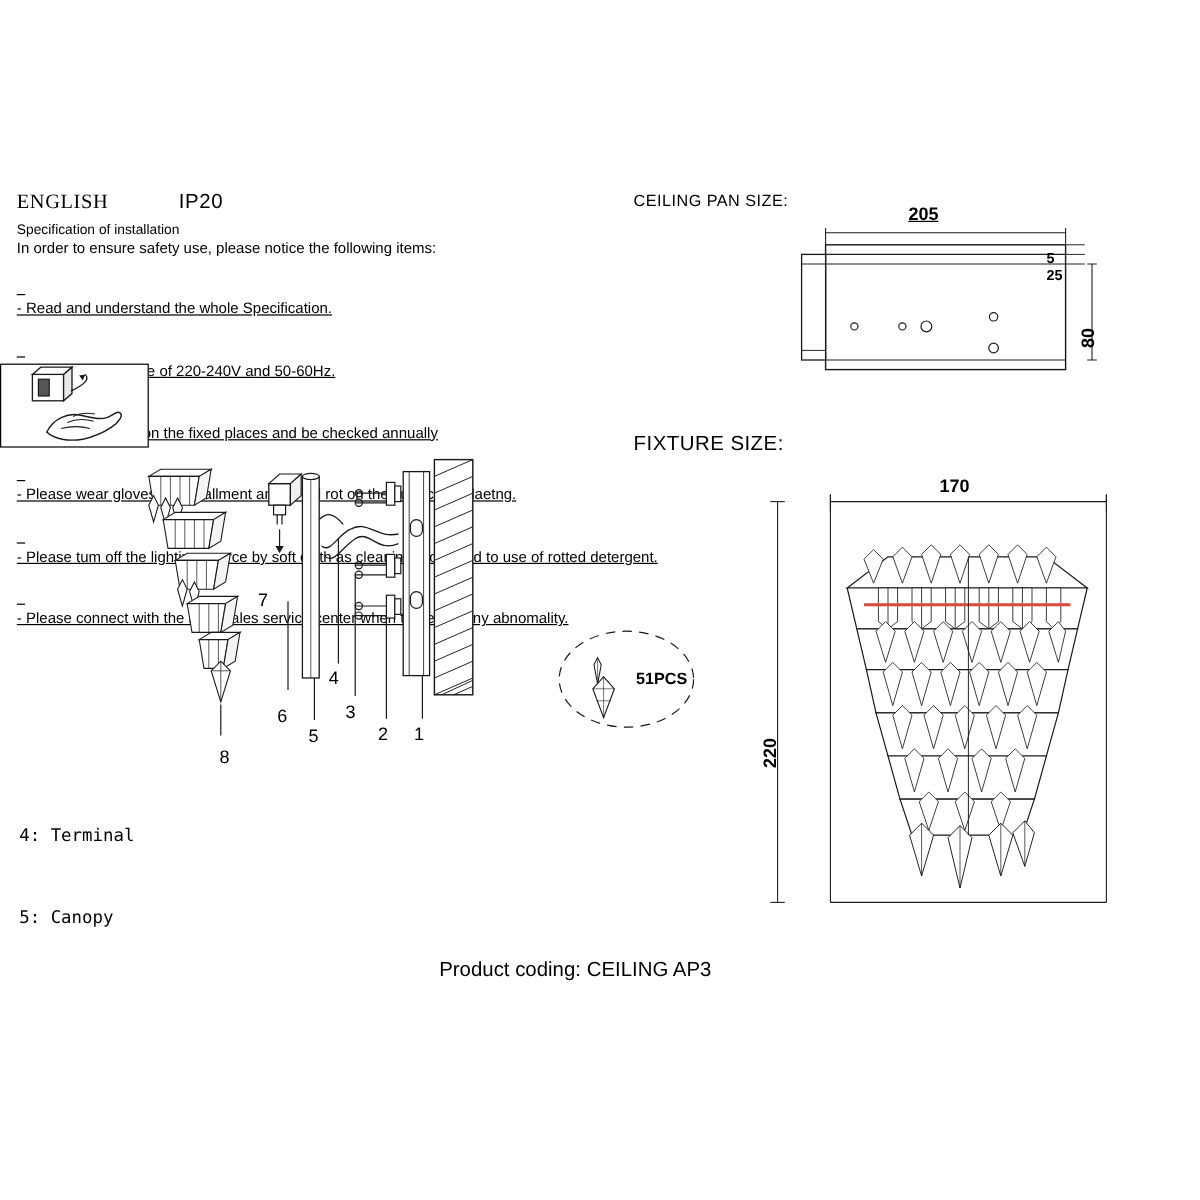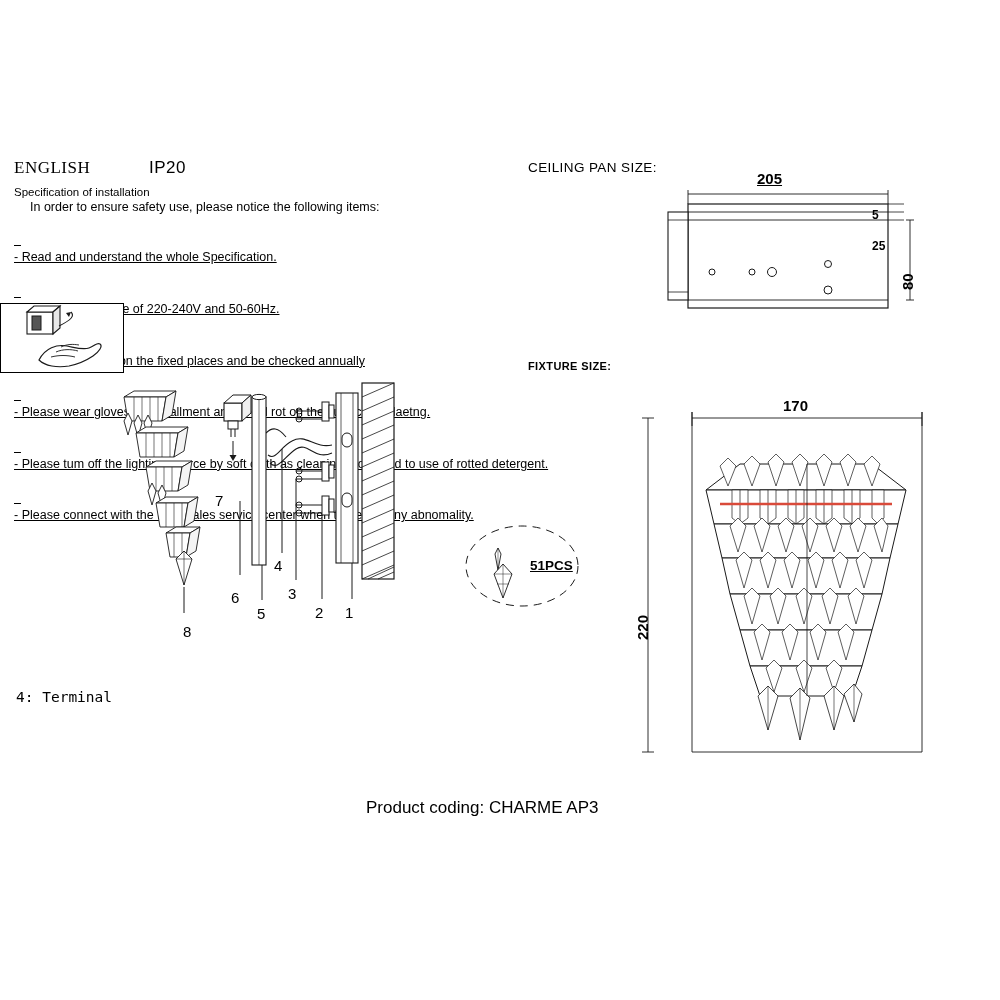--- a/index.html
+++ b/index.html
@@ -24,21 +24,20 @@
     letter-spacing: .5px;
   }
   #lang-row .lang { display: inline-block; width: 135px; font-family: Liberation Serif, serif; }
   #spec-title {
     left: 14px; top: 186px;
     font-size: 11.5px;
   }
   #spec-intro {
     left: 14px; top: 200px;
     font-size: 12.5px;
-    margin-left: 16px;
   }
   #spec-list {
     left: 14px; top: 215px;
     font-size: 12.5px;
     line-height: 17.2px;
     white-space: pre;
     text-decoration: underline;
   }
 
   
@@ -60,36 +59,36 @@
   }
 
   
   #product-coding {
     left: 366px; top: 798px;
     font-size: 17px;
   }
 
   
   #ceiling-pan-label { left: 528px; top: 160px; font-size: 13.5px; letter-spacing: .4px; }
-  #fixture-size-label { left: 528px; top: 360px; font-size: 11px; letter-spacing: .4px; font-weight: bold; }
+  #fixture-size-label { left: 528px; top: 360px; font-size: 17px; letter-spacing: .4px; }
 
   
   .dim { font-size: 15px; font-weight: bold; font-family: "Liberation Sans", sans-serif; }
   .dim-sm { font-size: 12px; font-weight: bold; }
   .vert { transform: rotate(-90deg); transform-origin: left top; white-space: nowrap; }
 
   #dim-205 { left: 757px; top: 170px; text-decoration: underline; }
   #dim-5   { left: 872px; top: 208px; }
-  #dim-25  { left: 872px; top: 239px; }
+  #dim-25  { left: 872px; top: 222px; }
   #dim-80  { left: 899px; top: 290px; }
   #dim-170 { left: 783px; top: 397px; }
   #dim-220 { left: 634px; top: 640px; }
 
   
-  #pcs-label { left: 530px; top: 558px; font-size: 13.5px; font-weight: bold; text-decoration: underline; }
+  #pcs-label { left: 530px; top: 558px; font-size: 13.5px; font-weight: bold; }
 
   
   .callout { font-size: 15px; font-family: "Liberation Sans", sans-serif; }
   #c1 { left: 345px; top: 604px; }
   #c2 { left: 315px; top: 604px; }
   #c3 { left: 288px; top: 585px; }
   #c4 { left: 274px; top: 557px; }
   #c5 { left: 257px; top: 605px; }
   #c6 { left: 231px; top: 589px; }
   #c7 { left: 215px; top: 492px; }
@@ -277,28 +276,29 @@
     <line x1="222" y1="140" x2="222" y2="224"></line>
     <line x1="196" y1="104" x2="196" y2="205"></line>
     <line x1="182" y1="74" x2="182" y2="178"></line>
     <line x1="162" y1="190" x2="162" y2="225"></line>
   </g>
 </svg>
 </div>
 
 <div class="abs" id="legend">
   <div>4: Terminal</div>
+  <div>5: Canopy</div>
   
   
   
 </div>
 
 <div class="abs" id="product-coding">
   <span>Product coding:</span>
-  <span>CHARME AP3</span>
+  <span>CEILING AP3</span>
 </div>
 
 <div class="abs" id="ceiling-pan-label">CEILING PAN  SIZE:</div>
 
 <div class="abs" style="left:660px; top:178px;">
 <svg width="260" height="150" viewBox="0 0 260 150">
   <g stroke="#1a1a1a" fill="none" stroke-width="1">
 
     <line x1="28" y1="16" x2="228" y2="16" stroke-width="0.9"></line>
     <line x1="28" y1="12" x2="28" y2="26" stroke-width="0.9"></line>

